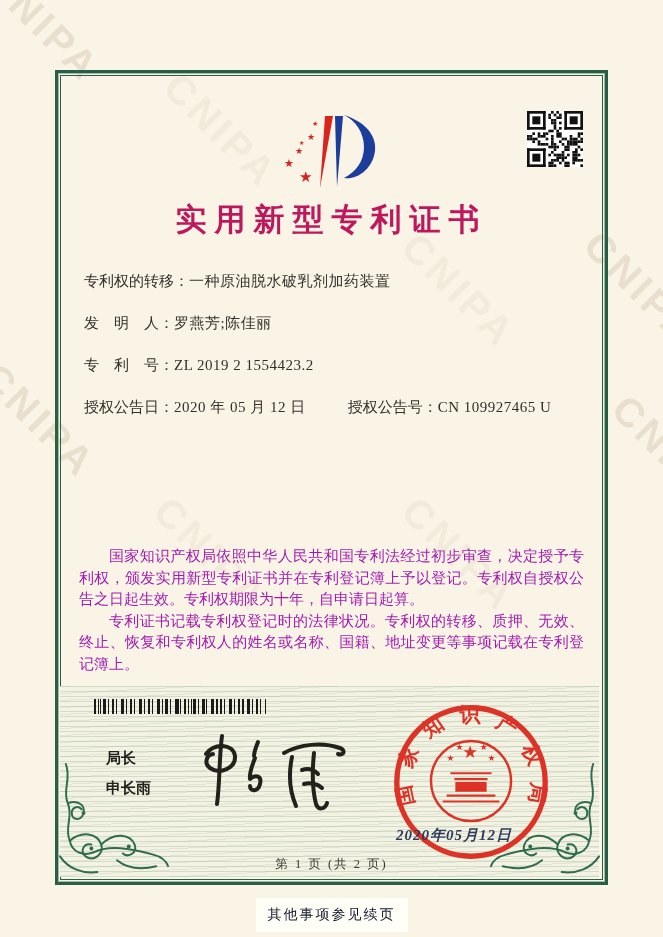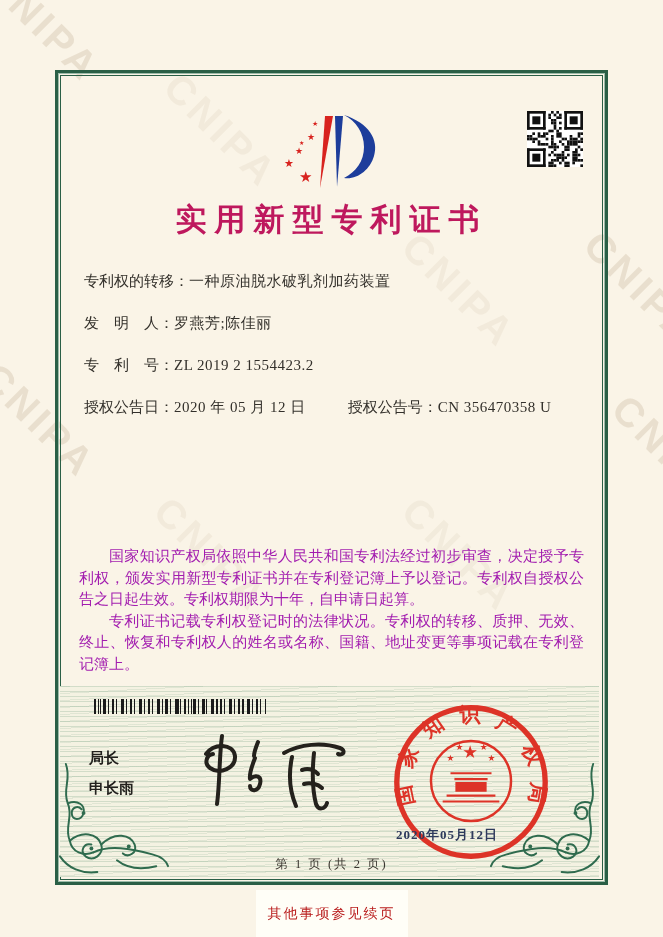--- a/index.html
+++ b/index.html
@@ -49,33 +49,33 @@
   
   .bodytext{position:absolute;left:79px;top:546px;width:505px;font-size:15px;
             line-height:21.5px;color:#a21caf;text-align:justify;z-index:5;}
   .bodytext p{margin:0;text-indent:2em;}
   
   .barcode{position:absolute;left:94px;top:699px;width:172px;height:15px;z-index:5;
      background:
       repeating-linear-gradient(90deg,#1a1a1a 0 2px,rgba(0,0,0,0) 2px 4px,#1a1a1a 4px 5px,
         rgba(0,0,0,0) 5px 9px,#1a1a1a 9px 12px,rgba(0,0,0,0) 12px 14px,#1a1a1a 14px 15px,rgba(0,0,0,0) 15px 18px),
       repeating-linear-gradient(90deg,rgba(0,0,0,0) 0 6px,#1a1a1a 6px 7px,rgba(0,0,0,0) 7px 13px);}
-  .director{position:absolute;left:89px;top:749px;z-index:6;
+  .director{position:absolute;left:106px;top:749px;z-index:6;
             font-family:"Liberation Sans","DejaVu Sans",sans-serif;
             font-size:15px;font-weight:bold;color:#23211e;}
   .director .dname{margin-top:11px;}
   .signature{position:absolute;left:192px;top:726px;z-index:6;}
   .seal{position:absolute;left:388px;top:699px;z-index:7;}
-  .seal-date{position:absolute;left:396px;top:826px;z-index:8;font-size:13px;
-             letter-spacing:1px;font-weight:600;color:#2e3a5c;}
+  .seal-date{position:absolute;left:396px;top:826px;z-index:8;font-size:15px;
+             letter-spacing:1px;font-weight:600;color:#2e3a5c;font-style:italic;}
   .page-info{position:absolute;left:0;top:824px;width:100%;text-align:center;
              font-size:12.5px;color:#3a362f;letter-spacing:2px;z-index:6;margin-top:32px;}
   .cont-note{position:absolute;left:0;top:890px;width:100%;text-align:center;z-index:6;}
-  .cont-note span{display:inline-block;background:#fffef7;padding:15px 12px;
-                  font-size:14px;letter-spacing:2px;color:#b91c1c;}
+  .cont-note span{display:inline-block;background:#fffef7;padding:8px 12px;
+                  font-size:14px;letter-spacing:2px;color:#0f172a;margin-top:8px;}
 </style>
 </head>
 <body>
 
 <div class="page">
 
   <span class="wm wm1">CNIPA</span>
   <span class="wm wm2">CNIPA</span>
   <span class="wm wm3">CNIPA</span>
   <span class="wm wm4">CNIPA</span>
@@ -287,21 +287,21 @@
     <div class="frow">
       <span class="flabel">专利权的转移：</span><span class="fvalue">一种原油脱水破乳剂加药装置</span>
     </div>
     <div class="frow">
       <span class="flabel">发　明　人：</span><span class="fvalue">罗燕芳;陈佳丽</span>
     </div>
     <div class="frow">
       <span class="flabel">专　利　号：</span><span class="fvalue">ZL 2019 2 1554423.2</span>
     </div>
     <div class="frow">
-      <span class="flabel">授权公告日：</span><span class="fvalue">2020 年 05 月 12 日</span><span class="grant-no"><span class="flabel">授权公告号：</span><span class="fvalue">CN 356470358 U</span></span>
+      <span class="flabel">授权公告日：</span><span class="fvalue">2020 年 05 月 12 日</span><span class="grant-no"><span class="flabel">授权公告号：</span><span class="fvalue">CN 109927465 U</span></span>
     </div>
   </div>
 
   <div class="bodytext">
     <p>国家知识产权局依照中华人民共和国专利法经过初步审查，决定授予专利权，颁发实用新型专利证书并在专利登记簿上予以登记。专利权自授权公告之日起生效。专利权期限为十年，自申请日起算。</p>
     <p>专利证书记载专利权登记时的法律状况。专利权的转移、质押、无效、终止、恢复和专利权人的姓名或名称、国籍、地址变更等事项记载在专利登记簿上。</p>
   </div>
 
   <div class="barcode"></div>
 

